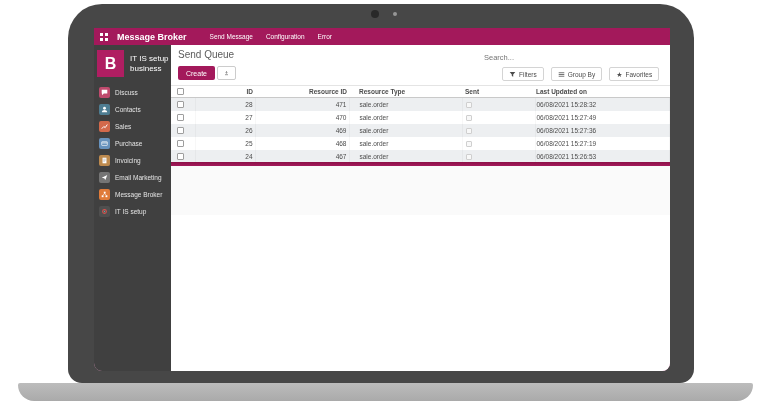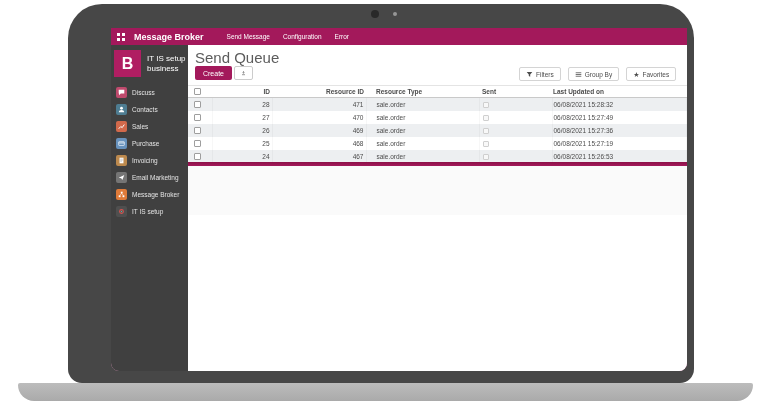--- a/index.html
+++ b/index.html
@@ -9,21 +9,21 @@
 
   
   .frame{position:absolute;left:68px;top:4px;width:626px;height:379px;background:#474747;
          border-radius:34px 34px 14px 14px;}
   .cam1{position:absolute;left:371px;top:10px;width:8px;height:8px;border-radius:50%;background:#292929;}
   .cam2{position:absolute;left:393px;top:12px;width:4px;height:4px;border-radius:50%;background:#969696;}
   .base{position:absolute;left:18px;top:383px;width:735px;height:18px;
         background:linear-gradient(180deg,#bcbcbc,#aaaaaa);border-radius:2px 2px 16px 16px;}
 
   
-  .screen{position:absolute;left:111px;top:28px;width:576px;height:343px;background:#f9a8d4;
+  .screen{position:absolute;left:94px;top:28px;width:576px;height:343px;background:#f9a8d4;
           border-radius:0 0 8px 8px;overflow:hidden;}
 
   
   .topbar{position:absolute;left:0;top:0;width:100%;height:17px;background:#a3195b;
           display:flex;align-items:center;}
   .apps-icon{margin-left:6px;display:inline-grid;grid-template-columns:3px 3px;grid-template-rows:3px 3px;gap:2px;cursor:pointer;}
   .apps-icon span{background:#fff;}
   .tb-title{margin-left:9px;font-size:9px;font-weight:bold;color:#fff;white-space:nowrap;}
   .tb-menu{margin-left:23px;display:flex;gap:13px;font-size:6.5px;color:#fff;}
   .tb-menu span{cursor:pointer;white-space:nowrap;}
@@ -35,21 +35,21 @@
            display:flex;align-items:center;justify-content:center;}
   .company{margin-left:6px;color:#fff;font-size:8px;line-height:10px;padding-top:4px;}
   .side-list{position:absolute;left:5px;top:39px;right:0;}
   .side-item{height:17px;display:flex;align-items:center;gap:5px;cursor:pointer;}
   .app-icon{width:11px;height:11px;border-radius:2px;flex:none;display:flex;align-items:center;justify-content:center;}
   .app-icon svg{width:7px;height:7px;display:block;}
   .side-label{font-size:6.5px;color:#e4e4e4;white-space:nowrap;}
 
   
   .content{position:absolute;left:77px;top:17px;width:499px;height:326px;background:#fff;}
-  .breadcrumb{position:absolute;left:7px;top:4px;font-size:15px;color:#5c5c5c;}
+  .breadcrumb{position:absolute;left:7px;top:4px;font-size:10px;color:#5c5c5c;}
   .cp-left{position:absolute;left:7px;top:21px;display:flex;gap:2px;}
   .create-btn{width:37px;height:14px;background:#a3195b;color:#fff;font-size:7px;border:none;
               border-radius:2px;display:flex;align-items:center;justify-content:center;cursor:pointer;}
   .export-btn{width:19px;height:14px;background:#fff;border:1px solid #cccccc;border-radius:2px;
               display:flex;align-items:center;justify-content:center;cursor:pointer;}
   .search-text{position:absolute;left:313px;top:8px;font-size:7.5px;color:#9a9a9a;width:150px;
                border:none;outline:none;background:transparent;padding:0;}
   .filter-group{position:absolute;left:331px;top:22px;display:flex;gap:7px;}
   .f-btn{height:14px;background:#fff;border:1px solid #d4d4d4;border-radius:2px;display:flex;
          align-items:center;gap:3px;padding:0 6px;font-size:6.5px;color:#4c4c4c;cursor:pointer;white-space:nowrap;}
@@ -200,20 +200,21 @@
       <div class="cp-left">
         <button class="create-btn">Create</button>
         <button class="export-btn">
           <svg viewBox="0 0 10 10" width="8" height="8">
             <path d="M5 1v4.2M3.2 3.8 5 5.8l1.8-2" stroke="#555" stroke-width="1.1" fill="none"></path>
             <path d="M2 8.4h6" stroke="#555" stroke-width="1.2"></path>
           </svg>
         </button>
       </div>
 
+      <input class="search-text" placeholder="Search..." style="">
 
       <div class="filter-group">
         <button class="f-btn">
           <svg viewBox="0 0 10 10" width="7" height="7">
             <path d="M1 1.5h8L6 5v3.2L4 7.3V5z" fill="#4c4c4c"></path>
           </svg>
           <span>Filters</span>
         </button>
         <button class="f-btn">
           <svg viewBox="0 0 10 10" width="7" height="7">

